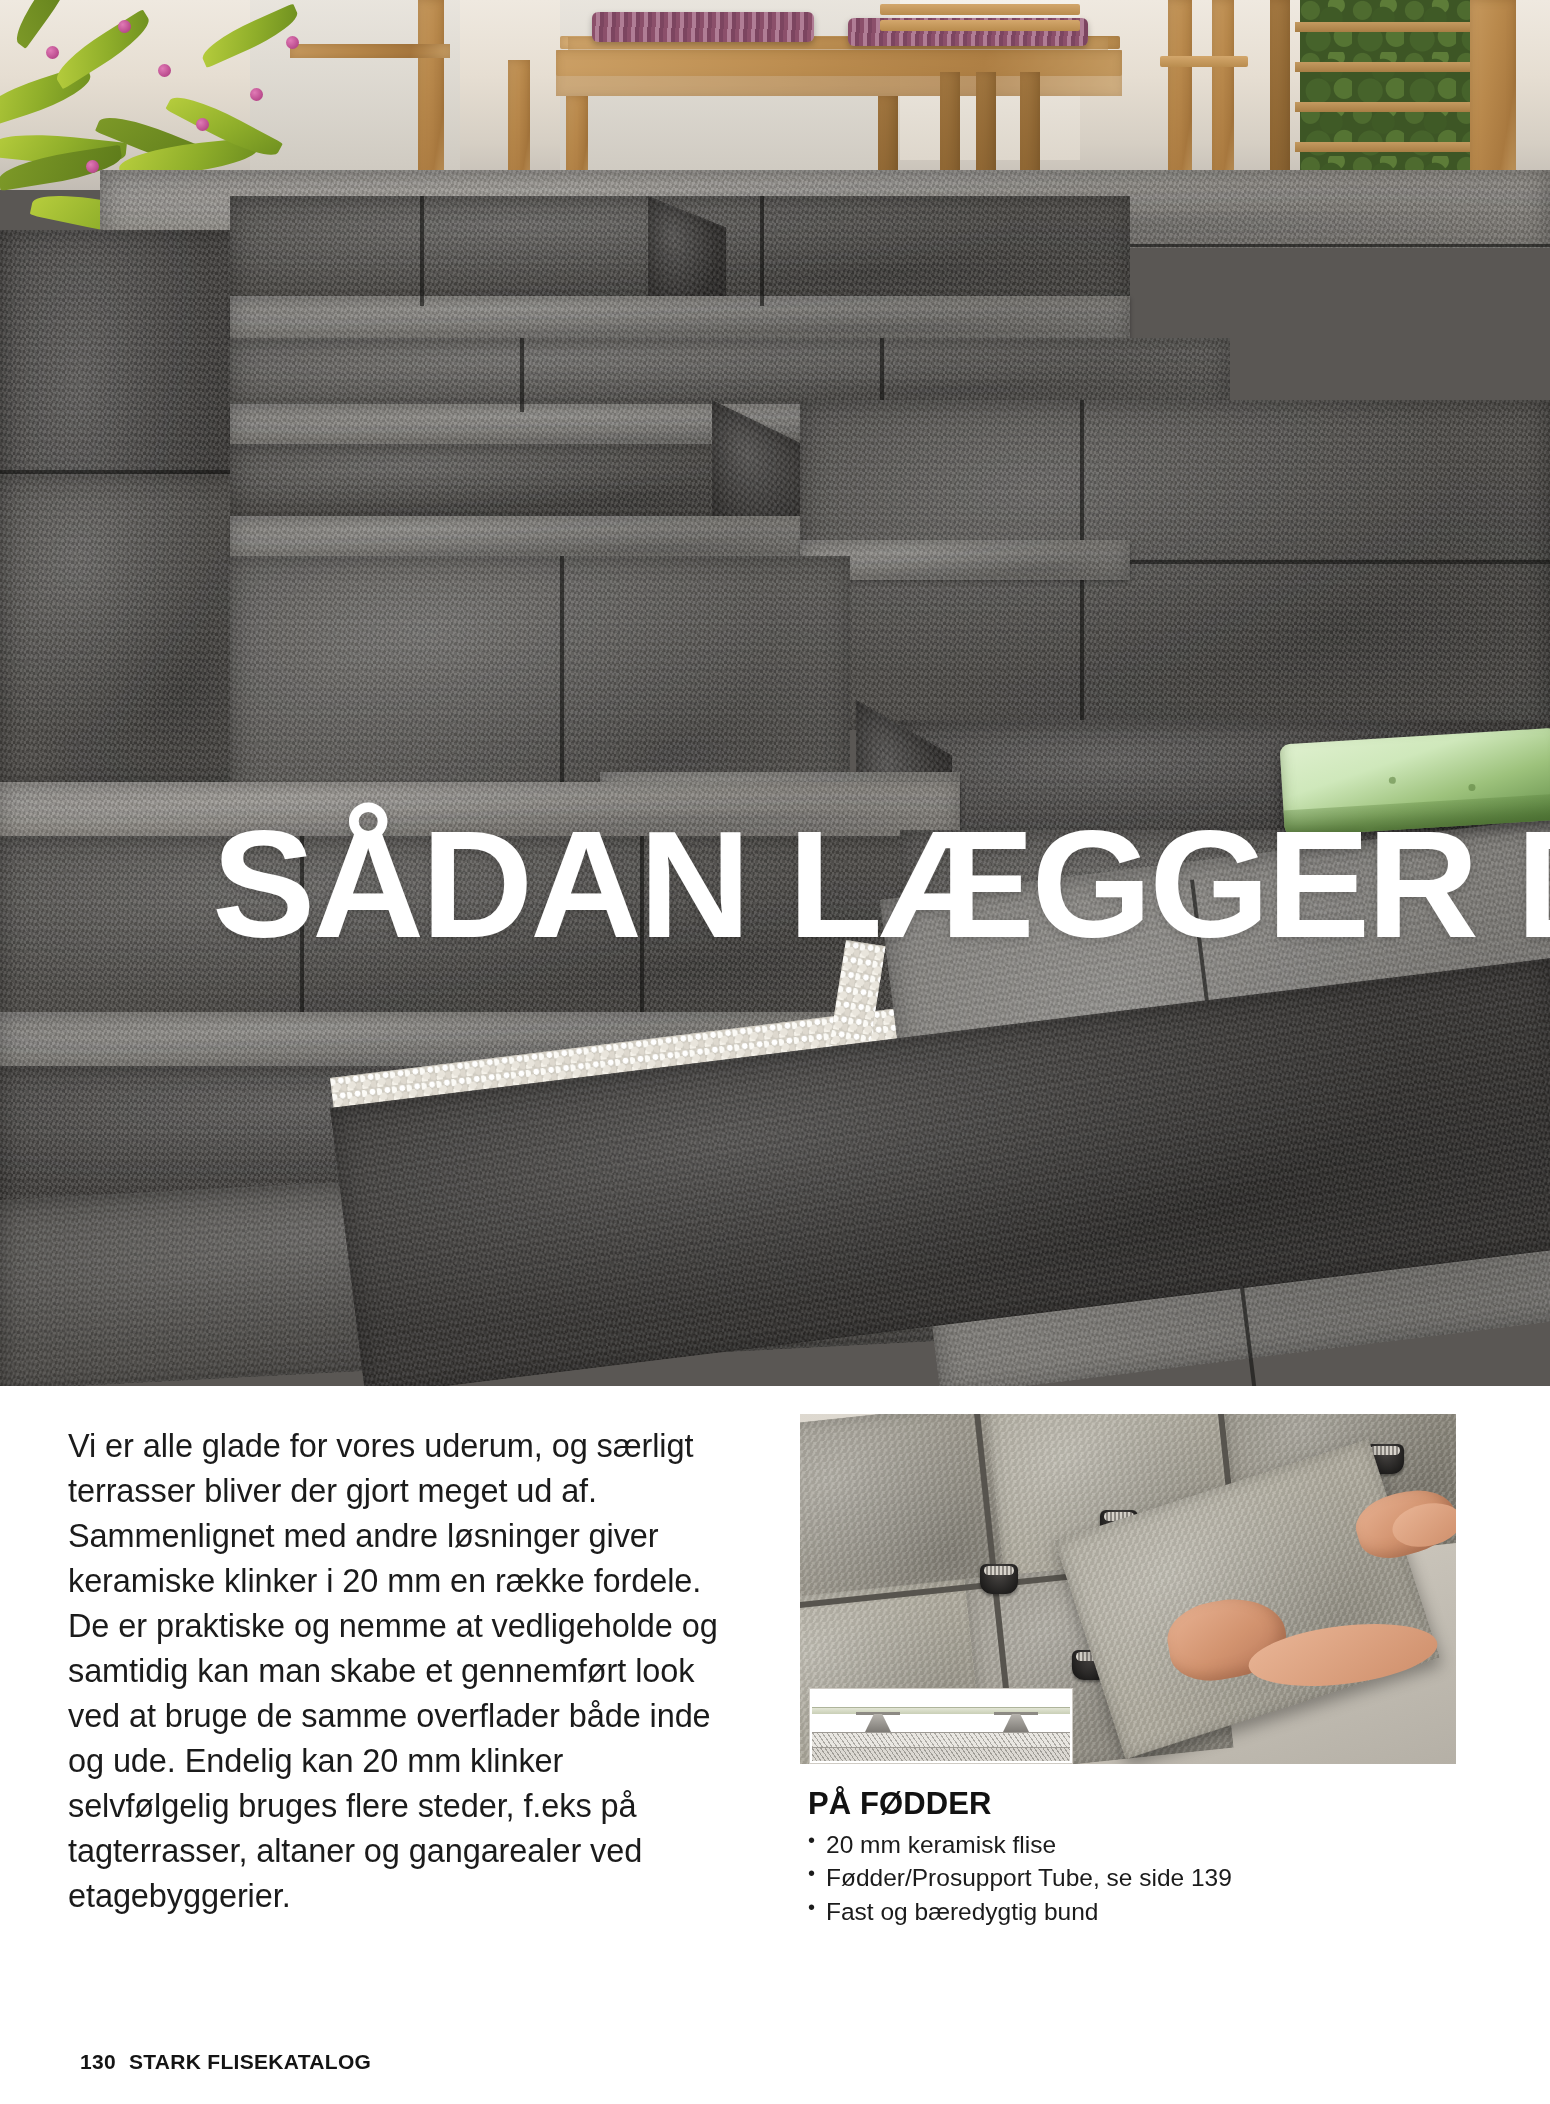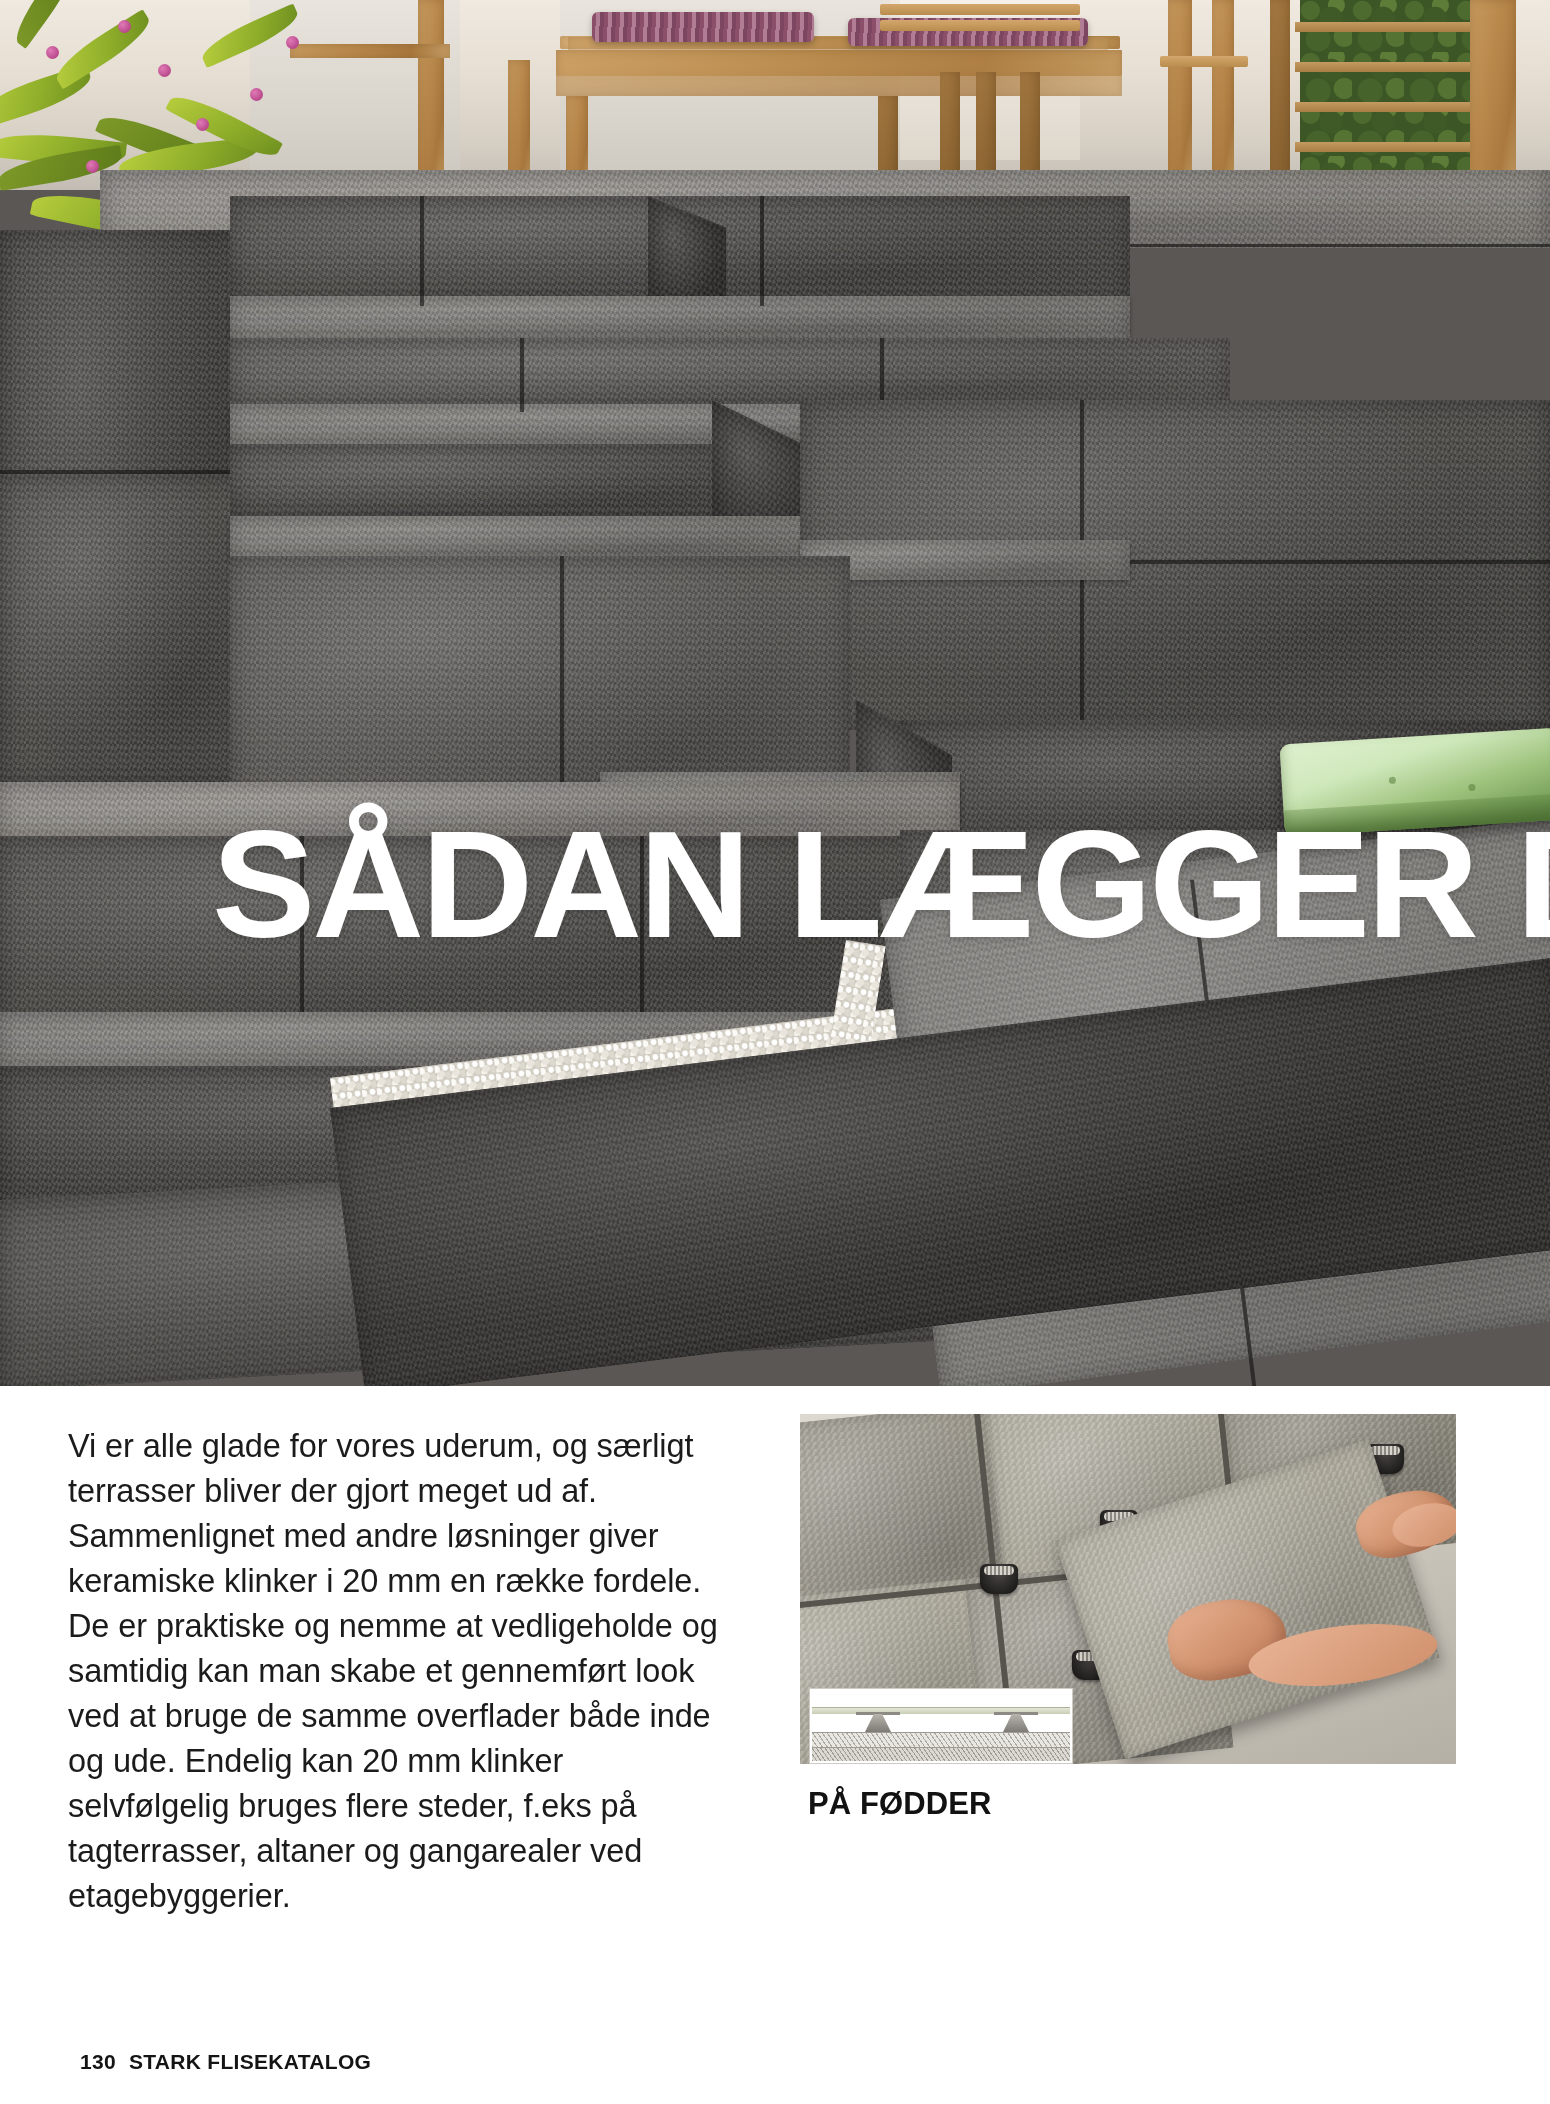--- a/index.html
+++ b/index.html
@@ -490,19 +490,24 @@
         <div class="dg-ped" style="left:55px;"></div>
         <div class="dg-ped-head" style="left:184px;"></div>
         <div class="dg-ped" style="left:193px;"></div>
         <div class="dg-layer1"></div>
         <div class="dg-layer2"></div>
       </div>
     </div>
 
     <div class="caption">
       <h2>PÅ FØDDER</h2>
+      <ul>
+        <li>20 mm keramisk flise</li>
+        <li>Fødder/Prosupport Tube, se side 139</li>
+        <li>Fast og bæredygtig bund</li>
+      </ul>
     </div>
 
     <div class="footer">
       <span class="pg">130</span><span>STARK FLISEKATALOG</span>
     </div>
   </div>
 </div>
 
 </body></html>

